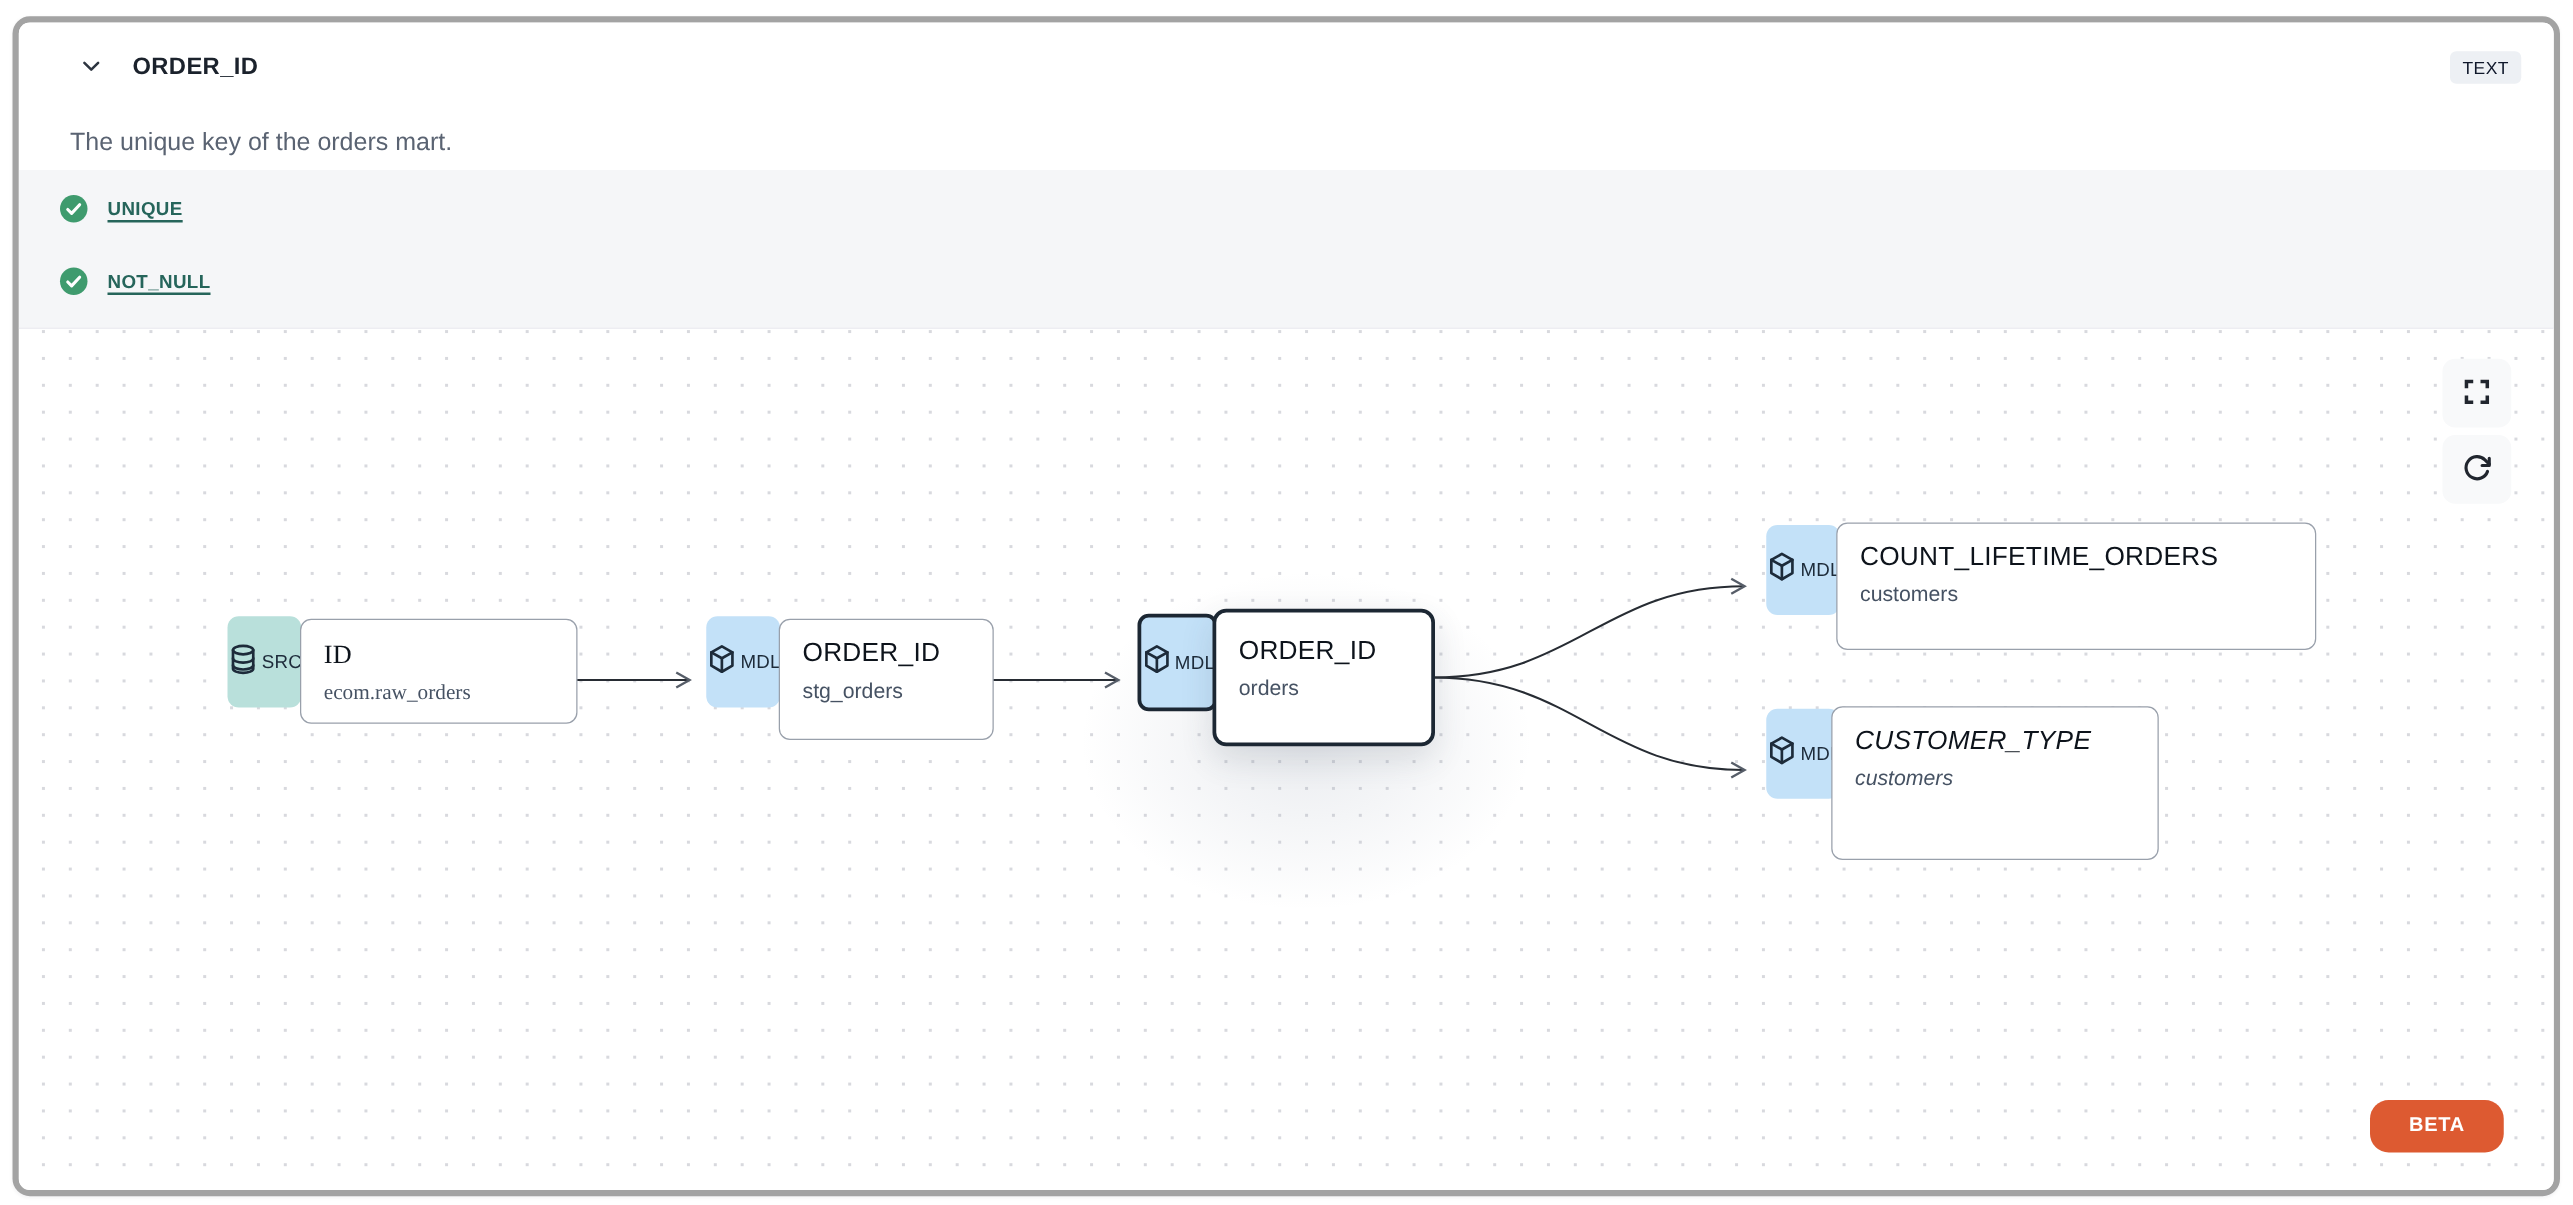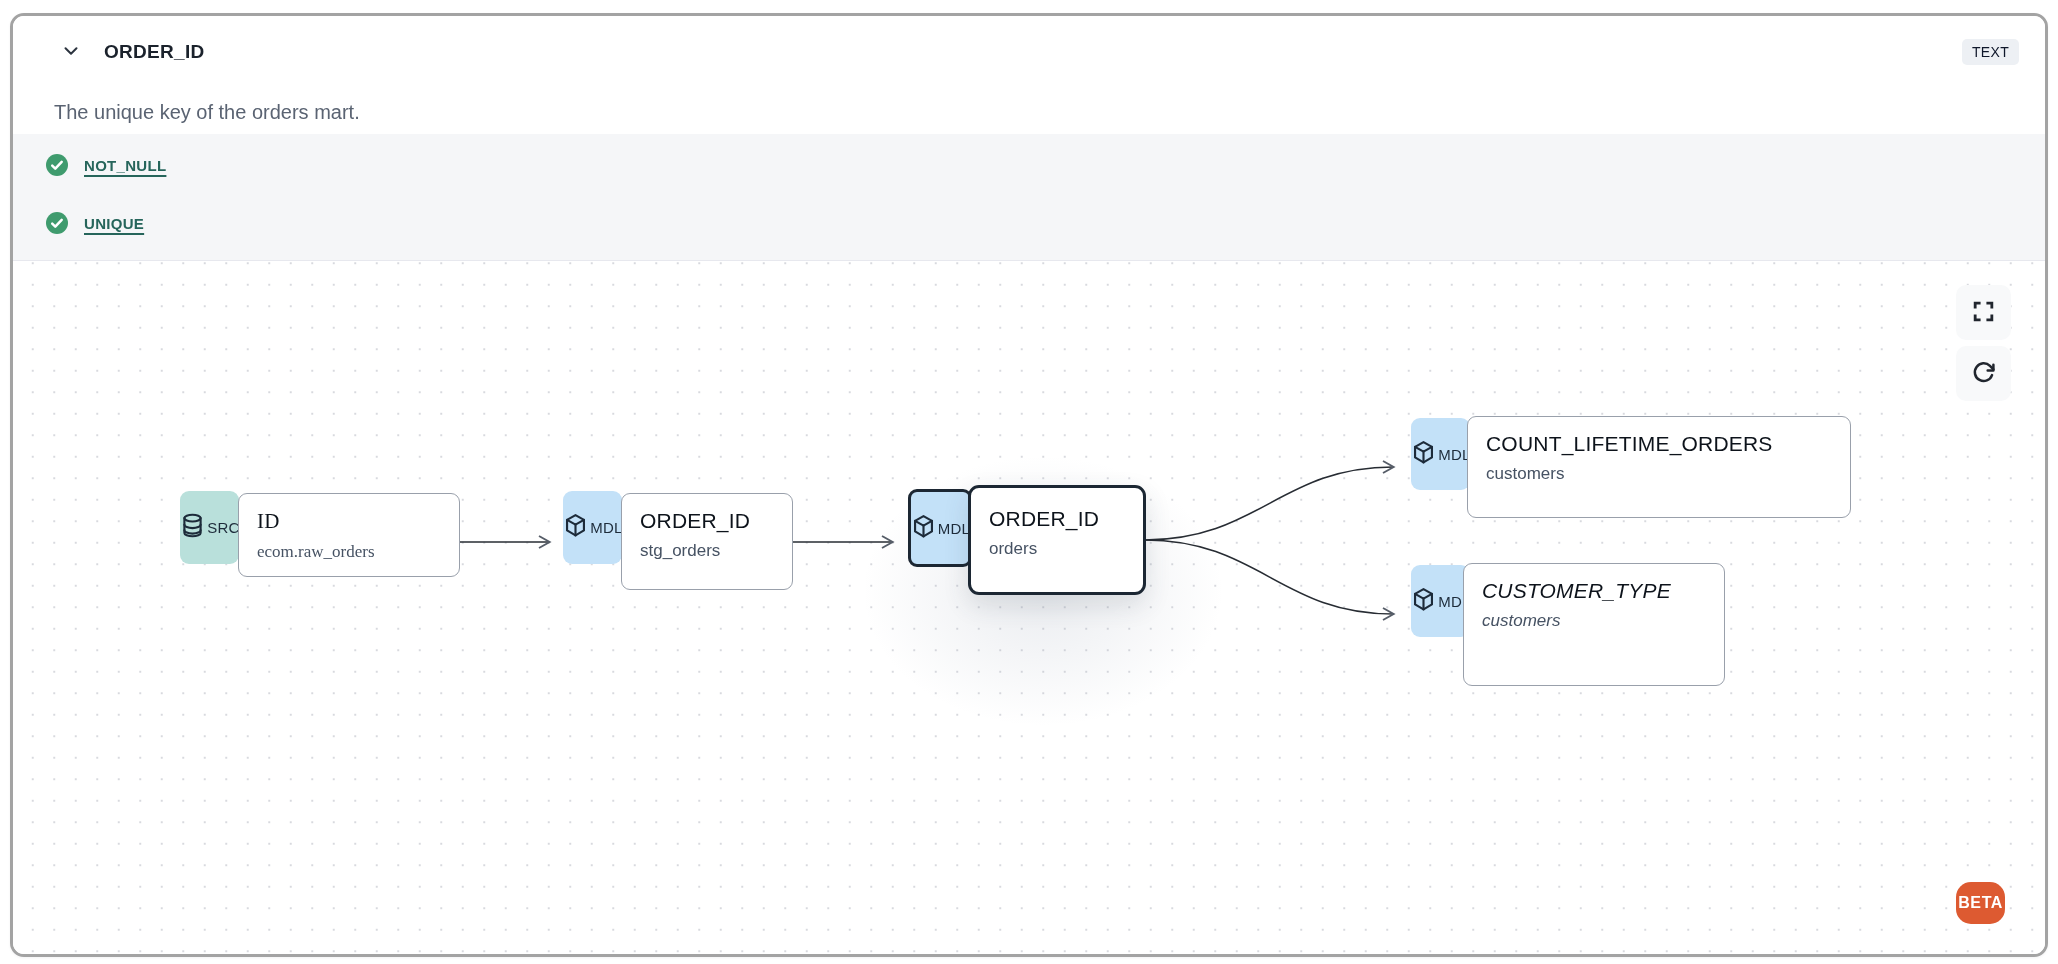--- a/index.html
+++ b/index.html
@@ -1,21 +1,21 @@
 <!DOCTYPE html>
 <html style="--src-badge-bg: #b9e0db; --mdl-badge-bg: #c3e1f8; --test-pass-green: #3f9b6e; --test-link: #26655b; --selected-border: #1c2733; --beta-orange: #dd5a31;"><head>
 <meta charset="utf-8">
 <style>
   * { box-sizing: border-box; margin: 0; padding: 0; }
   html, body { background: #ffffff; font-family: "Liberation Sans", "DejaVu Sans", sans-serif; }
   body { width: 2058px; height: 964px; position: relative; }
 
   .panel {
     position: absolute; left: 10px; top: 13px; width: 2038px; height: 944px;
-    background: #ffffff; border: 3px solid #a3a3a3; border-radius: 14px;
+    background: #ffffff; border: 5px solid #a3a3a3; border-radius: 14px;
     box-shadow: 0 1px 3px rgba(20,24,31,0.05);
     display: flex; flex-direction: column; overflow: hidden;
   }
 
   
   .panel-header { padding: 23px 26px 0 45px; height: 118px; background: #fff; }
   .title-row { display: flex; align-items: center; }
   .chevron-btn { background: none; border: none; cursor: pointer; width: 26px; height: 26px;
     display: flex; align-items: center; justify-content: center; color: #2d3540; }
   .page-title { margin-left: 20px; font-size: 19px; font-weight: 700; color: #1b222c; letter-spacing: 0.3px; }
@@ -76,21 +76,21 @@
   .n-cust .card   { left: 52px; top: 0; width: 262px; height: 123px; font-style: italic; }
 
   
   .canvas-controls { position: absolute; top: 24px; right: 34px; display: flex; flex-direction: column; gap: 6px; }
   .ctrl-btn { width: 55px; height: 55px; border: none; border-radius: 10px; background: #f8f9fa;
     color: #21262e; display: flex; align-items: center; justify-content: center; cursor: pointer; }
   .ctrl-btn svg { width: 25px; height: 25px; }
 
   .beta-badge { position: absolute; right: 40px; bottom: 30px; background: var(--beta-orange, #dd5a31);
     color: #ffffff; font-size: 16px; font-weight: 700; letter-spacing: 0.6px;
-    padding: 12px 2px; border-radius: 15px; }
+    padding: 12px 31px; border-radius: 15px; }
 </style>
 </head>
 <body>
 
 <div class="panel">
 
   <div class="panel-header">
     <div class="title-row">
       <button class="chevron-btn">
         <span>
@@ -106,30 +106,30 @@
   </div>
 
   <div class="tests">
     <div class="test-row">
       <span class="check-icon">
         <svg viewBox="0 0 24 24" width="24" height="24">
             <circle cx="12" cy="12" r="11" fill="var(--test-pass-green, #3f9b6e)"></circle>
             <path d="M7.2 12.6l3.1 3.1 6.4-6.9" fill="none" stroke="#ffffff" stroke-width="2.5" stroke-linecap="round" stroke-linejoin="round"></path>
           </svg>
       </span>
-      <a class="test-link">NOT_NULL</a>
+      <a class="test-link">UNIQUE</a>
     </div>
     <div class="test-row">
       <span class="check-icon">
         <svg viewBox="0 0 24 24" width="24" height="24">
             <circle cx="12" cy="12" r="11" fill="var(--test-pass-green, #3f9b6e)"></circle>
             <path d="M7.2 12.6l3.1 3.1 6.4-6.9" fill="none" stroke="#ffffff" stroke-width="2.5" stroke-linecap="round" stroke-linejoin="round"></path>
           </svg>
       </span>
-      <a class="test-link">UNIQUE</a>
+      <a class="test-link">NOT_NULL</a>
     </div>
   </div>
 
   <div class="canvas">
     <div class="node-glow"></div>
 
     <svg class="edges" width="2036" height="688" viewBox="0 0 2036 688">
       <defs>
         <marker id="arrow" viewBox="0 0 12 12" refX="9.5" refY="6" markerWidth="10" markerHeight="10" orient="auto-start-reverse">
           <path d="M2 1.5 L10 6 L2 10.5" fill="none" stroke="#565d68" stroke-width="1.4"></path>

